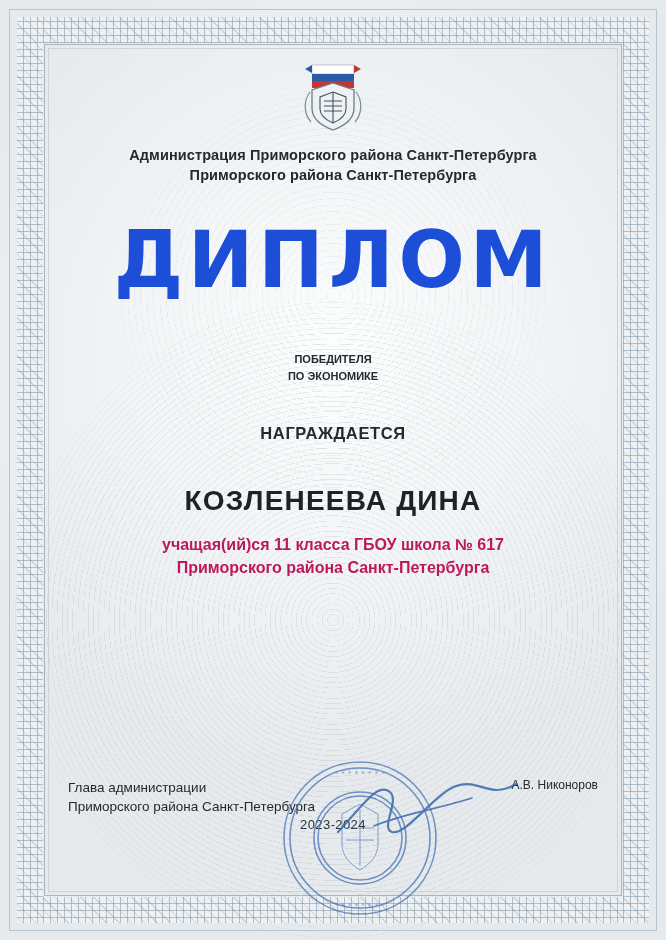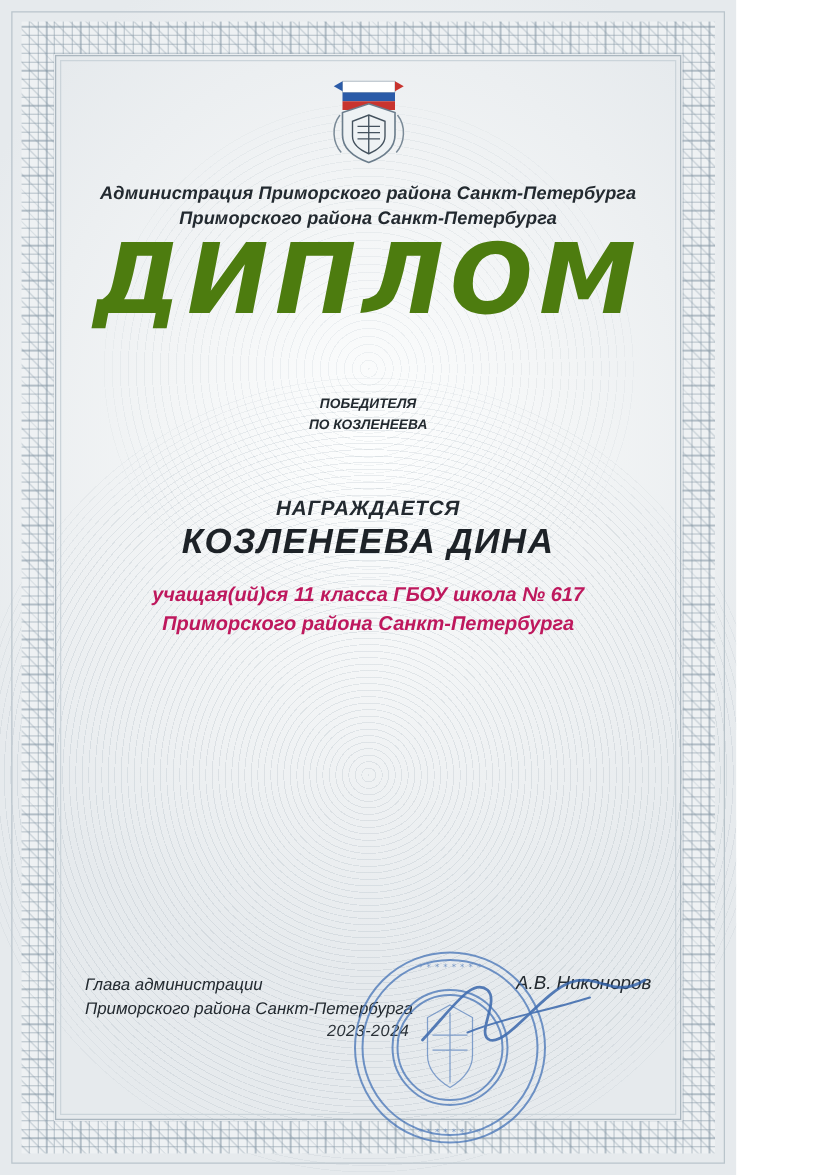--- a/index.html
+++ b/index.html
@@ -10,25 +10,24 @@
   body {
     width: 666px;
     height: 940px;
     font-family: "Liberation Sans", sans-serif;
     -webkit-font-smoothing: antialiased;
   }
 
   
   .page {
     position: relative;
-    width: 589px;
+    width: 666px;
     height: 940px;
     overflow: hidden;
     background: #f4f6f7;
-    font-style: italic;
   }
 
   
   .paper-bg {
     position: absolute;
     inset: 0;
     background:
       radial-gradient(ellipse 60% 45% at 50% 38%, #fdfefe 0%, #f3f5f6 45%, #eceff1 75%, #e6eaed 100%);
   }
 
@@ -127,50 +126,52 @@
   }
   .org-line {
     font-size: 14.5px;
     font-weight: 700;
     color: #232a30;
     letter-spacing: .1px;
   }
   .org-line.italic-q { font-weight: 700; }
 
   .diploma-title {
+    margin-top: 36px;
     font-size: 78px;
     font-weight: 700;
     letter-spacing: 5px;
-    color: #4d7c0f;
+    color: #1d4ed8;
     line-height: 1;
     font-family: "DejaVu Sans", sans-serif;
   }
 
   .sub-block {
     margin-top: 52px;
     line-height: 1.5;
   }
   .sub-line {
     font-size: 11px;
     font-weight: 700;
     color: #232a30;
   }
   .sub-line.normal {
     font-weight: 600;
   }
 
   .awarded {
-    margin-top: 50px;
+    margin-top: 40px;
     font-size: 16.5px;
     font-weight: 700;
     letter-spacing: .6px;
     color: #232a30;
   }
 
   .recipient {
+    margin-top: 42px;
     font-size: 28px;
     font-weight: 700;
     letter-spacing: 1.2px;
     color: #1d2227;
   }
 
   .recipient-detail {
     margin-top: 16px;
     line-height: 1.45;
     font-size: 16px;
@@ -192,21 +193,21 @@
     padding: 0 8px;
   }
   .sign-left {
     text-align: left;
     font-size: 13.5px;
     line-height: 1.45;
     color: #232a30;
   }
   .sign-right {
     text-align: right;
-    font-size: 15px;
+    font-size: 12px;
     color: #232a30;
     padding-bottom: 2px;
   }
   .year {
     font-size: 13px;
     color: #2b3238;
     letter-spacing: .4px;
   }
 
   
@@ -268,21 +269,21 @@
 
     <div class="org-block">
       <div class="org-line">Администрация Приморского района Санкт-Петербурга</div>
       <div class="org-line">Приморского района Санкт-Петербурга</div>
     </div>
 
     <div class="diploma-title">ДИПЛОМ</div>
 
     <div class="sub-block">
       <div class="sub-line">ПОБЕДИТЕЛЯ</div>
-      <div class="sub-line">ПО КОЗЛЕНЕЕВА</div>
+      <div class="sub-line">ПО ЭКОНОМИКЕ</div>
     </div>
 
     <div class="awarded">НАГРАЖДАЕТСЯ</div>
 
     <div class="recipient">КОЗЛЕНЕЕВА ДИНА</div>
     <div class="recipient-detail">
       <div>учащая(ий)ся 11 класса ГБОУ школа № 617</div>
       <div>Приморского района Санкт-Петербурга</div>
     </div>
 

